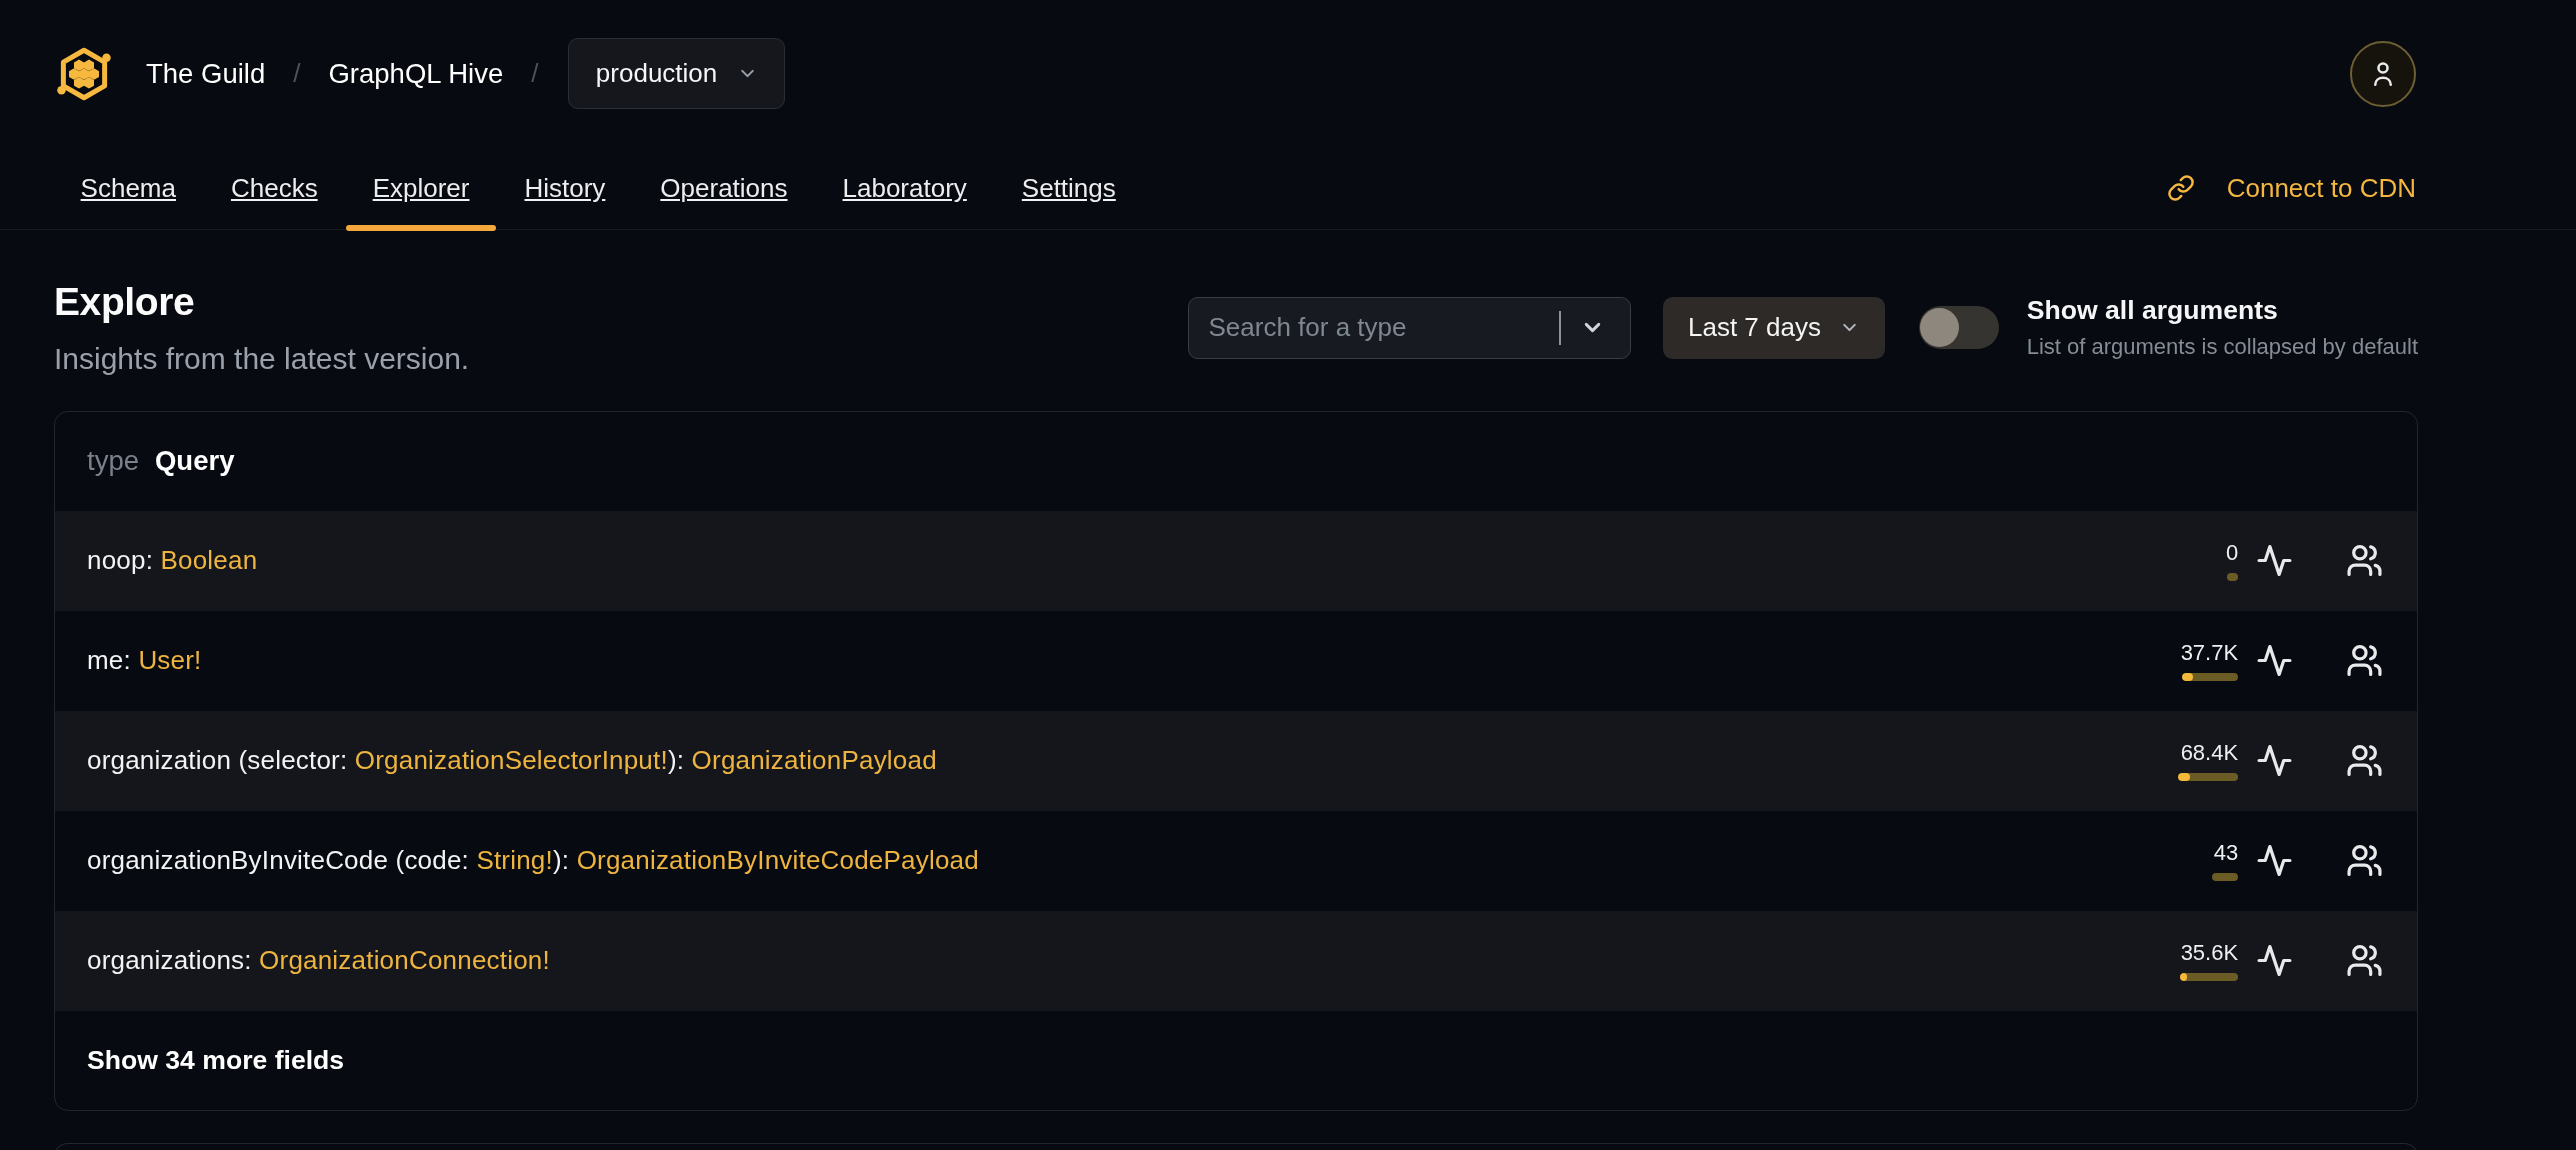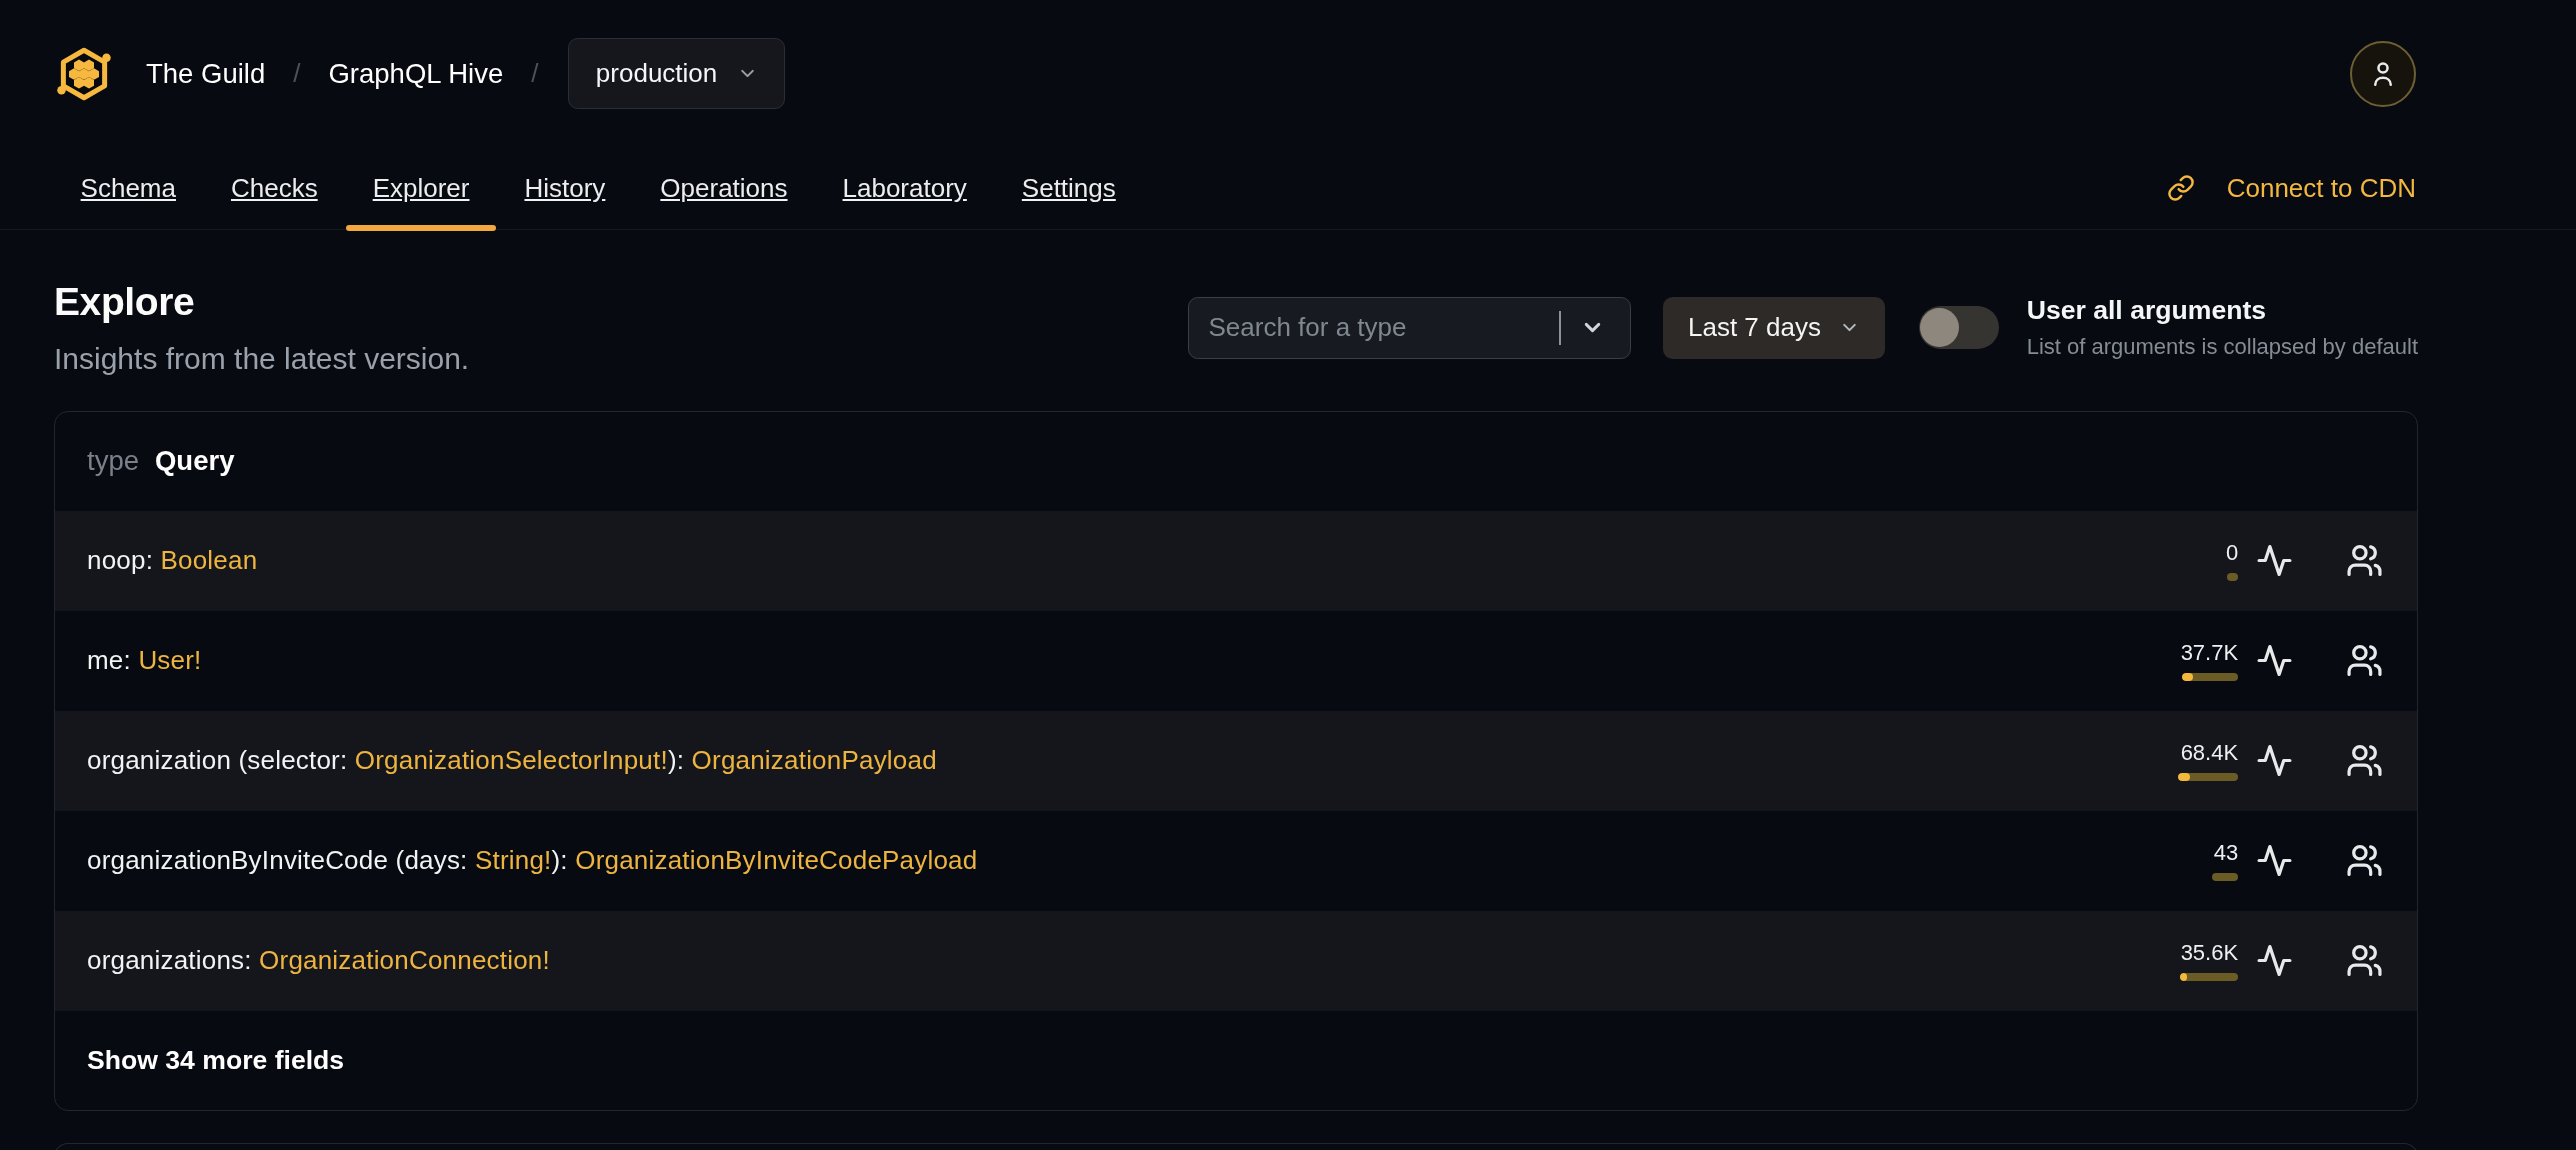--- a/index.html
+++ b/index.html
@@ -194,21 +194,21 @@
         <span>
           <svg width="21" height="21" viewBox="0 0 24 24" fill="none" stroke="#b5b9bf" stroke-width="2.4" stroke-linecap="round" stroke-linejoin="round">
               <path d="m6 9 6 6 6-6"></path>
             </svg>
         </span>
       </button>
       <button class="switch" role="switch" aria-checked="false">
         <span class="knob"></span>
       </button>
       <div class="switch-labels">
-        <div class="switch-title">User all arguments</div>
+        <div class="switch-title">Show all arguments</div>
         <div class="switch-desc">List of arguments is collapsed by default</div>
       </div>
     </div>
   </div>
 
   <section class="type-card">
     <header class="card-head">
       <span class="kw">type</span>
       <span class="type-name">Query</span>
     </header>
@@ -279,21 +279,21 @@
               <svg width="37" height="37" viewBox="0 0 24 24" fill="none" stroke="#e8e9eb" stroke-width="2.1" stroke-linecap="round" stroke-linejoin="round">
                 <path d="M16 21v-2a4 4 0 0 0-4-4H6a4 4 0 0 0-4 4v2"></path>
                 <circle cx="9" cy="7" r="4"></circle>
                 <path d="M22 21v-2a4 4 0 0 0-3-3.87"></path>
                 <path d="M16 3.13a4 4 0 0 1 0 7.75"></path>
               </svg>
             </button>
           </div>
         </div>
         <div class="field-row">
-          <div class="sig"><span>organizationByInviteCode (days: </span><span class="t">String!</span><span>): </span><span class="t">OrganizationByInviteCodePayload</span></div>
+          <div class="sig"><span>organizationByInviteCode (code: </span><span class="t">String!</span><span>): </span><span class="t">OrganizationByInviteCodePayload</span></div>
           <div class="row-right">
             <div class="stat">
               <span class="val">43</span>
               <div class="bar" style="width: 26.6px;">
                 <div class="fill" style="width: 0px;"></div>
               </div>
             </div>
             <button class="row-icon icon-gap">
               <svg width="37" height="37" viewBox="0 0 24 24" fill="none" stroke="#e8e9eb" stroke-width="2.1" stroke-linecap="round" stroke-linejoin="round">
                 <path d="M22 12h-4l-3 9L9 3l-3 9H2"></path>

